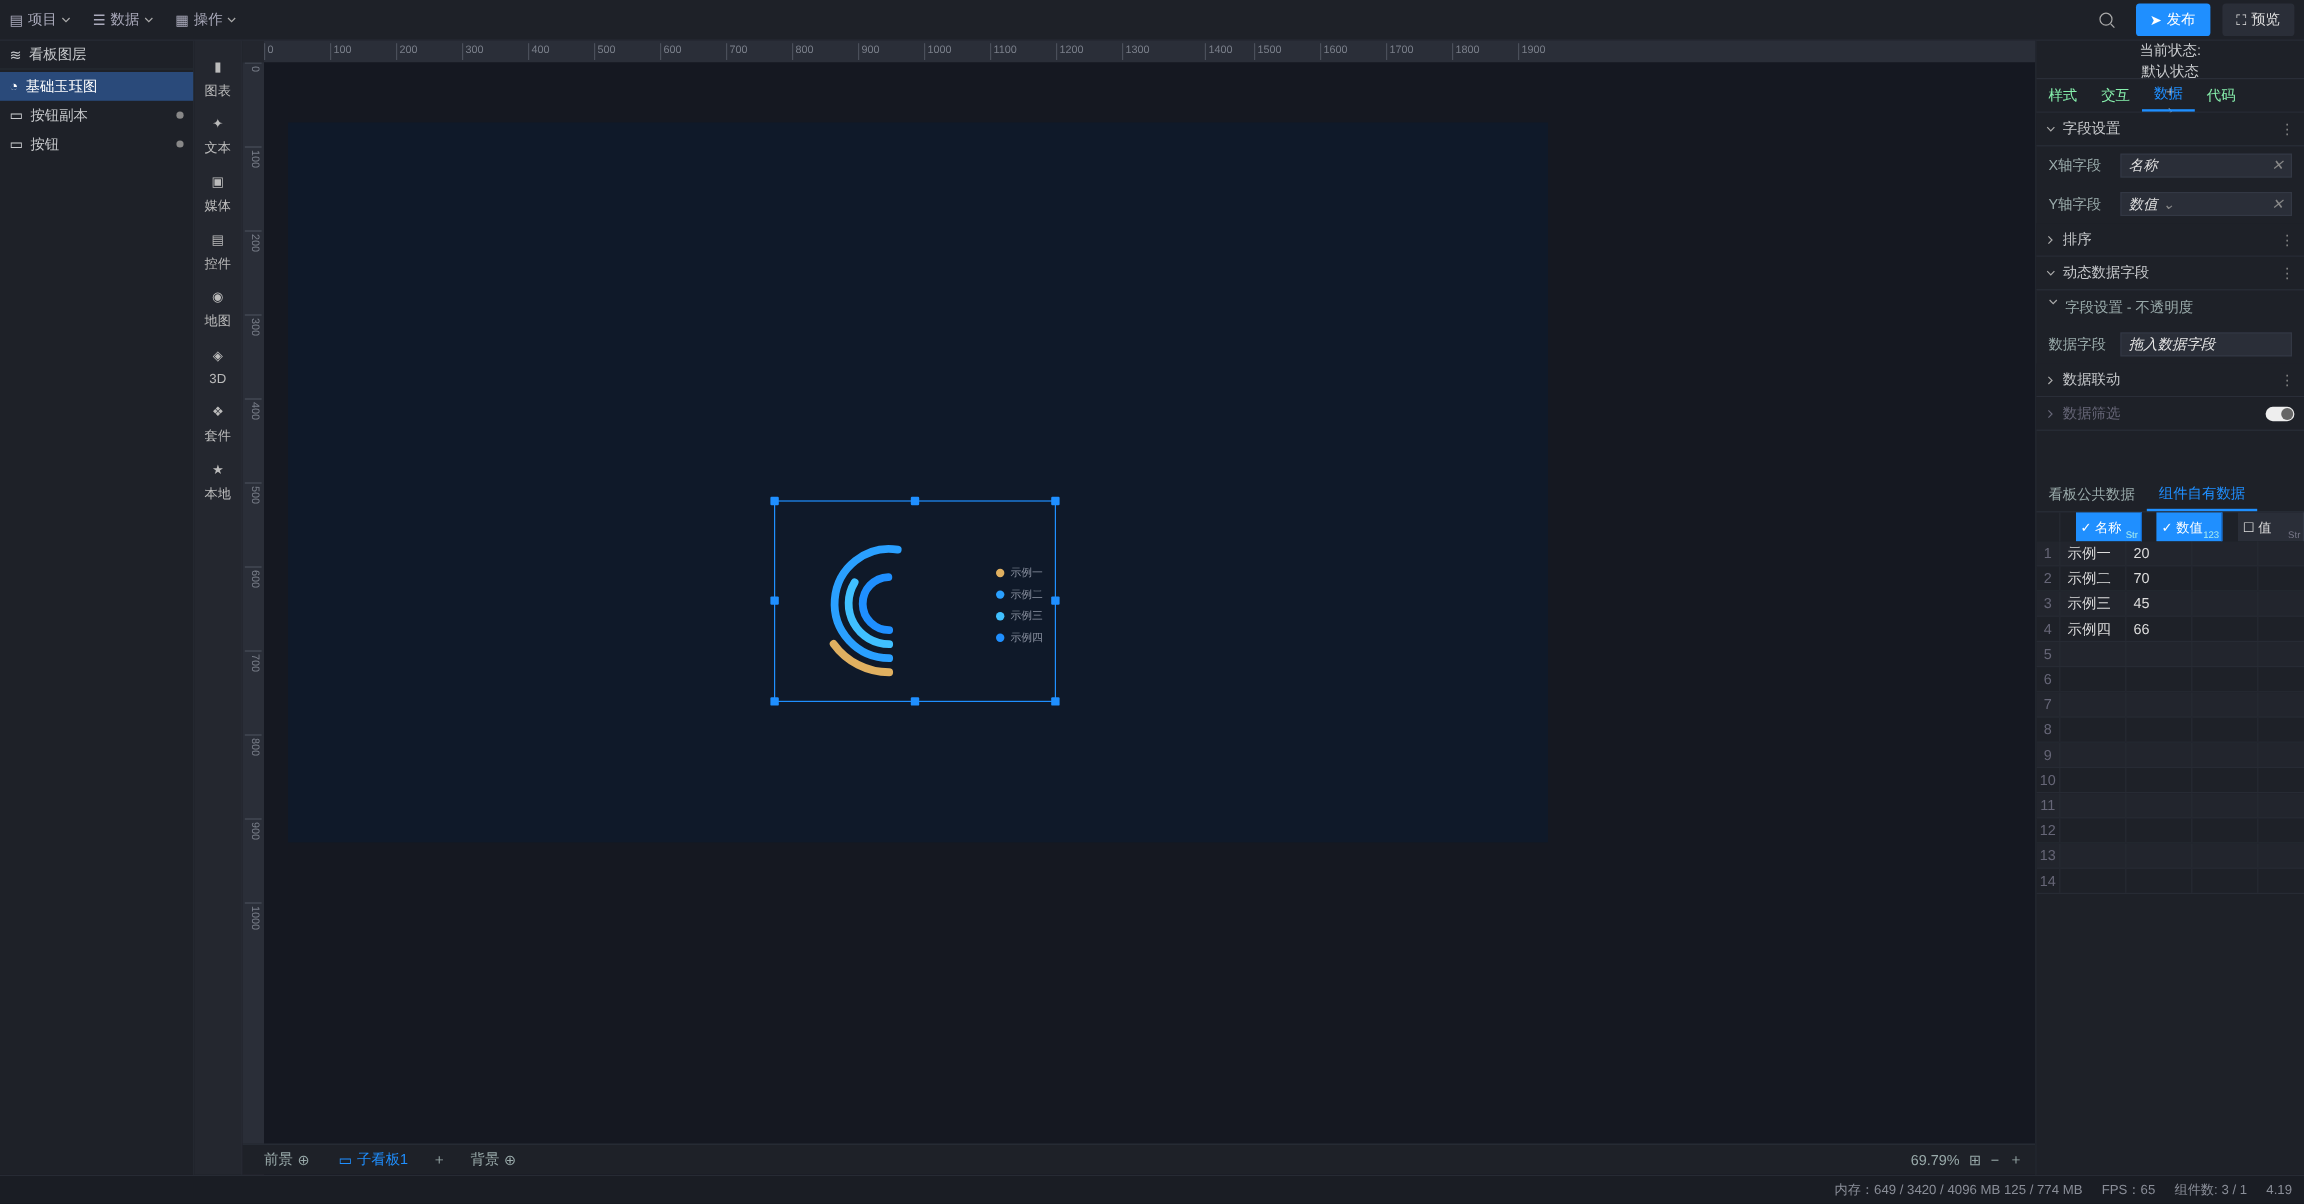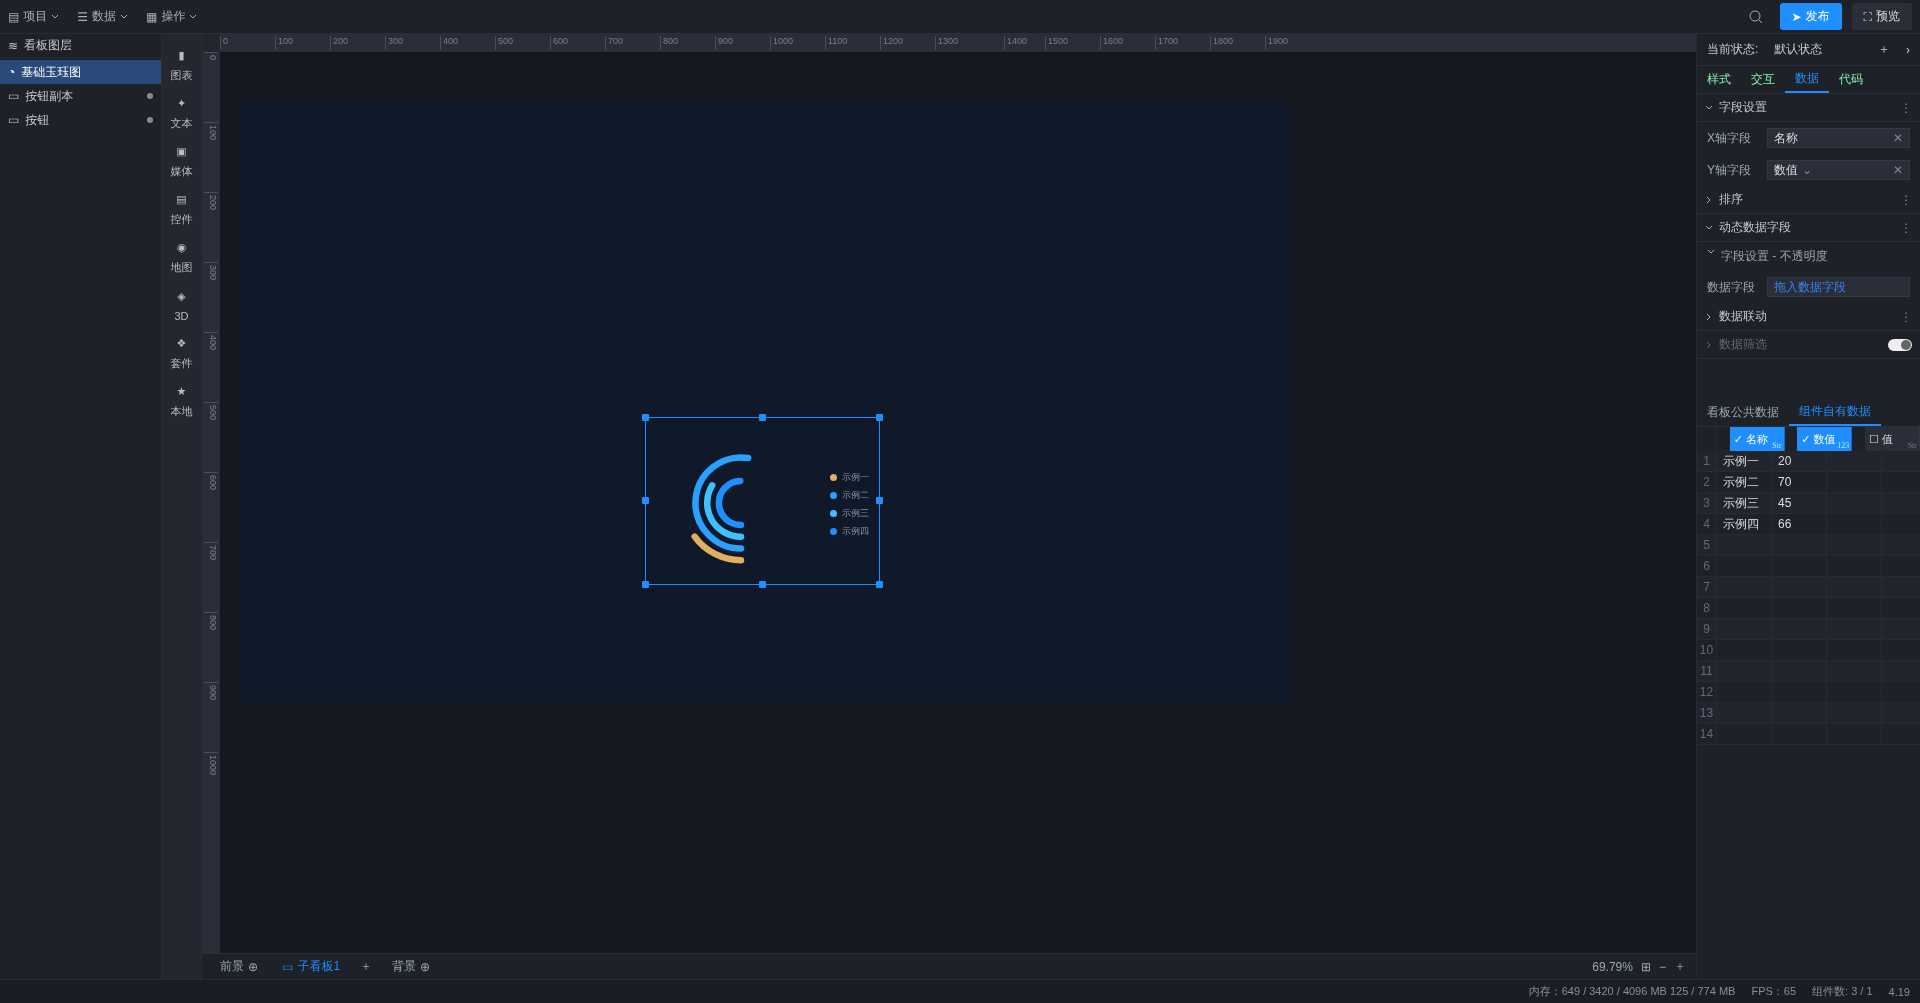--- a/index.html
+++ b/index.html
@@ -46,45 +46,45 @@
 
 
 .gauge { position: absolute; left: 30px; top: 20px; width: 130px; height: 130px; }
 .gauge svg { width: 100%; height: 100%; transform: rotate(180deg); transform-origin: 50% 50%; }
 .legend { position: absolute; right: 10px; top: 50px; font-size: 9px; color: #8e95a4; }
 .legend-item { display: flex; align-items: center; gap: 5px; height: 18px; }
 .legend-dot { width: 7px; height: 7px; border-radius: 50%; }
 
 
 .right-panel { width: 224px; background: #1e2128; border-left: 1px solid #272b34; display: flex; flex-direction: column; font-size: 12px; }
-.state-bar { height: 32px; display: flex; align-items: center; padding: 0 10px; border-bottom: 1px solid #2a2e38; gap:16px; }
+.state-bar { height: 32px; display: flex; align-items: center; padding: 0 10px; border-bottom: 1px solid #2a2e38; gap:0;flex-direction:column; }
 .state-bar .spacer { flex: 1; }
 .tabs { display: flex; height: 28px; border-bottom: 1px solid #2a2e38; }
 .tab { flex: 0 0 auto; padding: 0 10px; display: flex; align-items: center; cursor: pointer; color: #86efac; }
 .tab.active { color: #1f8fff; border-bottom: 2px solid #1f8fff; }
 
 .section-head { height: 28px; display: flex; align-items: center; padding: 0 8px; gap: 6px; border-bottom: 1px solid #2a2e38; background:#1e2128; }
 .section-head .more { margin-left: auto; cursor: pointer; color:#888; }
 .field-row { display: flex; align-items: center; height: 32px; padding: 0 10px; gap: 8px; }
 .field-label { width: 52px; color: #9aa; }
-.field-input { flex: 1; height: 20px; background: #2a2e38; border: 1px solid #333844; color: #ddd; display: flex; align-items: center; padding: 0 6px; position: relative; }
+.field-input { flex: 1; height: 20px; background: #2a2e38; border: 1px solid #333844; color: #ddd; display: flex; align-items: center; padding: 0 6px; position: relative; font-style: italic; }
 .field-input .x { margin-left: auto; cursor: pointer; color:#888;}
 .field-input .chev { margin-left:4px; cursor:pointer; color:#888;}
 .subhead { padding: 6px 10px; color:#9aa; display:flex; align-items:flex-start; gap:6px;}
 .toggle { width:24px;height:12px;border-radius:6px;background:#eee;position:relative;cursor:pointer;margin-left:auto;}
 .toggle::after{content:"";position:absolute;right:1px;top:1px;width:10px;height:10px;border-radius:50%;background:#666;}
 
 .data-tabs { display:flex; height:28px; border-bottom:1px solid #2a2e38; margin-top:40px;}
 .data-tab { padding:0 10px; display:flex; align-items:center; cursor:pointer; color:#9aa;}
 .data-tab.active { color:#1f8fff; border-bottom:2px solid #1f8fff; }
 
 .col-heads { display:flex; height:24px;justify-content:space-between; }
 .col-btn { flex:0 0 55px; background:#1f8fff; color:#fff; display:flex; align-items:center; padding:0 4px; gap:3px; border-right:1px solid #1569c9; font-size:11px; position:relative;}
 .col-btn.off { background:#2a2e38; color:#ddd; border-color:#333844;}
-.col-type { position:absolute; right:2px; bottom:1px; font-size:8px; color:#aee;font-family:Liberation Serif, serif;}
+.col-type { position:absolute; right:2px; bottom:1px; font-size:8px; color:#aee;}
 .col-btn.off .col-type{color:#778;}
 .col-row { display:flex; height:21px; border-bottom:1px solid #272b34;}
 .col-row:nth-child(odd){background:#22252d;}
 .rownum { width:20px; text-align:center; color:#667; display:flex;align-items:center;justify-content:center; border-right:1px solid #272b34;}
 .cell { flex:0 0 55px; padding:0 6px; display:flex; align-items:center; color:#ddd; border-right:1px solid #272b34;}
 
 
 .bottom-tabs { position:absolute; left:0; right:0; bottom:0; height:26px; background:#1e2128; border-top:1px solid #2a2e38; display:flex; align-items:center; padding:0 10px; gap:8px;}
 .btab { display:flex; align-items:center; gap:4px; padding:0 8px; height:20px; cursor:pointer; color:#9aa;}
 .btab.active { color:#1f8fff; }
@@ -359,21 +359,21 @@
     </div>
     <div class="subhead">
       <svg class="caret" viewBox="0 0 8 8">
           <path d="M1 2l3 3 3-3" stroke="#aaa" fill="none"></path>
         </svg>
       <span>字段设置 - 不透明度</span>
     </div>
     <div class="field-row">
       <span class="field-label">数据字段</span>
       <div class="field-input">
-        <span style="color:#3b82f6">拖入数据字段</span>
+        <span style="color:#e5e5e5">拖入数据字段</span>
       </div>
     </div>
 
     <div class="section-head">
       <svg class="caret" viewBox="0 0 8 8">
           <path d="M2 1l3 3-3 3" stroke="#aaa" fill="none"></path>
         </svg>
       <span>数据联动</span>
       <span class="more">⋮</span>
     </div>

